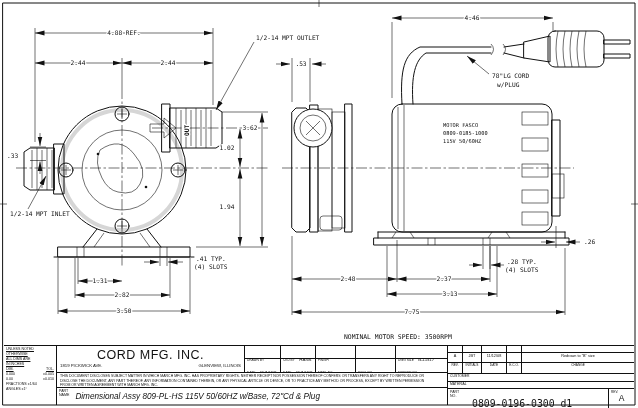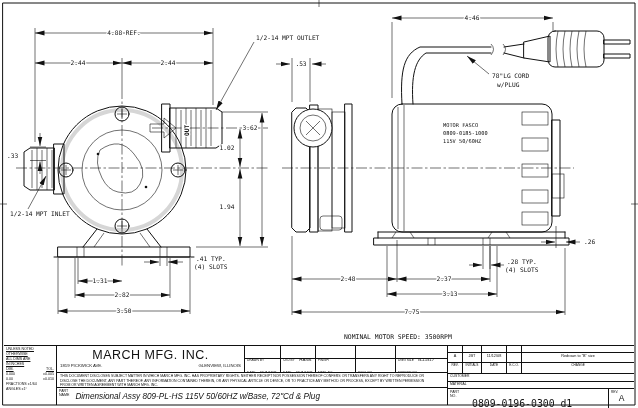--- a/index.html
+++ b/index.html
@@ -322,21 +322,21 @@
         </div>
     <div class="tol-row">
           <span>FRACTIONS ±1/64</span>
         </div>
     <div class="tol-row">
           <span>ANGLES ±1°</span>
         </div>
   </div>
 
   <div class="cell br bb" style="left:53px;top:0;width:188px;height:27px;">
-    <div class="co-name">MARCH MFG. INC.</div>
+    <div class="co-name">CORD MFG. INC.</div>
     <div class="co-addr">
       <span>1819 PICKWICK AVE.</span>
       <span>GLENVIEW, ILLINOIS</span>
     </div>
   </div>
 
   <div class="cell br bb" style="left:241px;top:0;width:36px;height:27px;">
     <div class="sub bb" style="top:0;height:13px;"><span class="lab">DRAWN BY</span> </div>
     <div class="sub" style="top:13px;height:14px;"><span class="lab">DATE</span> <span class="val">11/12/08</span></div>
   </div>

